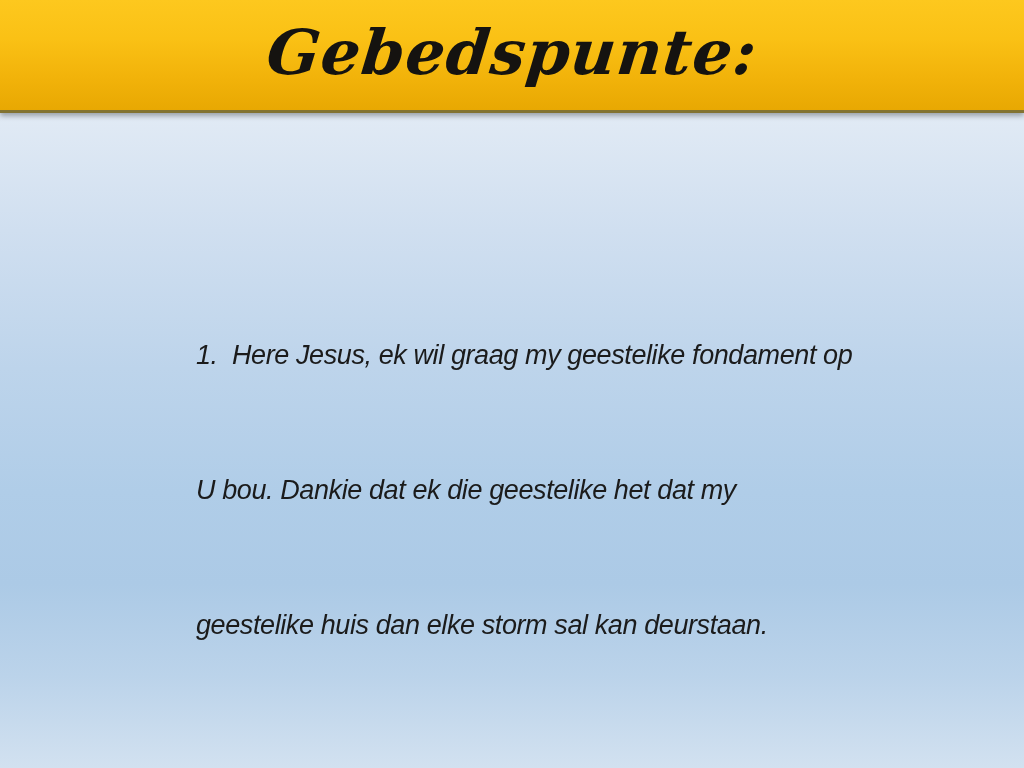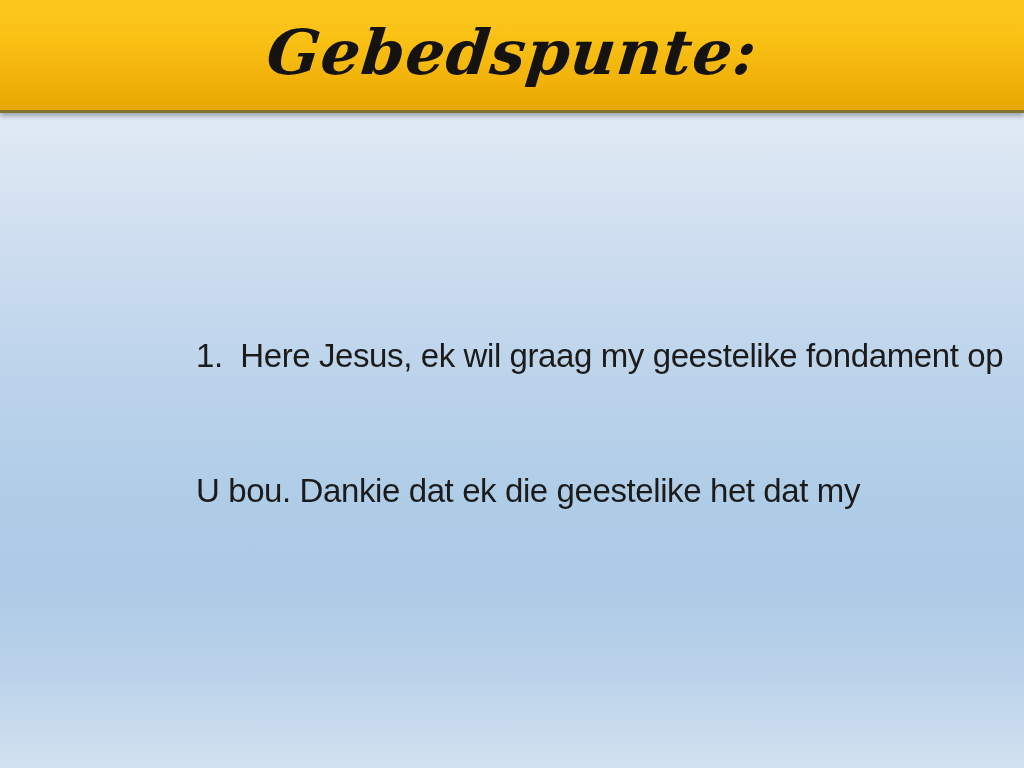--- a/index.html
+++ b/index.html
@@ -59,23 +59,24 @@
     transform: skewX(-6deg);
   }
 
   
   .content {
     position: absolute;
     left: 196px;
     top: 243px;
     width: 760px;
     color: #1B1B1B;
-    font-size: 33px;
+    font-size: 27px;
     line-height: 45px;
     letter-spacing: -0.4px;
+    font-style: italic;
   }
 
   .para {
     margin: 0;
     white-space: pre;
   }
 
   .text-line {
     display: block;
   }
@@ -87,17 +88,18 @@
 
   <header class="banner">
     <h1 class="slide-title">Gebedspunte:</h1>
   </header>
 
   <main class="content">
 
     <p class="para para-1">
       <span class="text-line">1.  Here Jesus, ek wil graag my geestelike fondament op</span>
       <span class="text-line">U bou. Dankie dat ek die geestelike het dat my</span>
+      <span class="text-line">geestelike huis dan elke storm sal kan deurstaan.</span>
     </p>
 
   </main>
 
 </div>
 
 </body></html>

